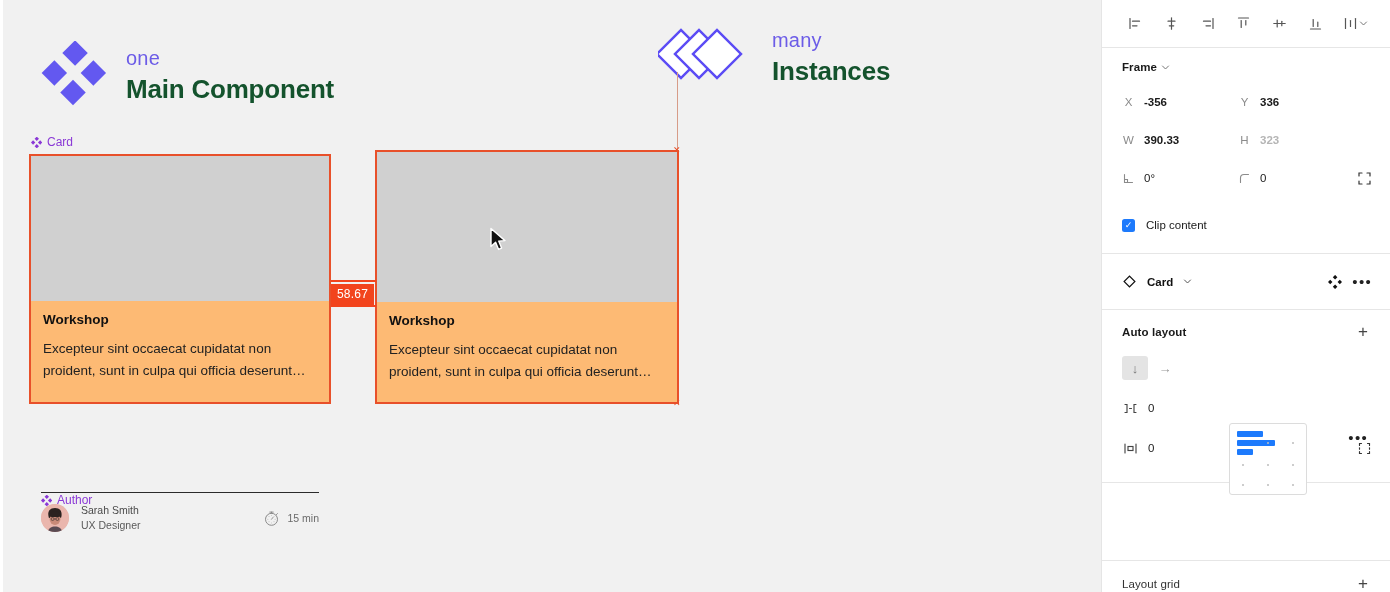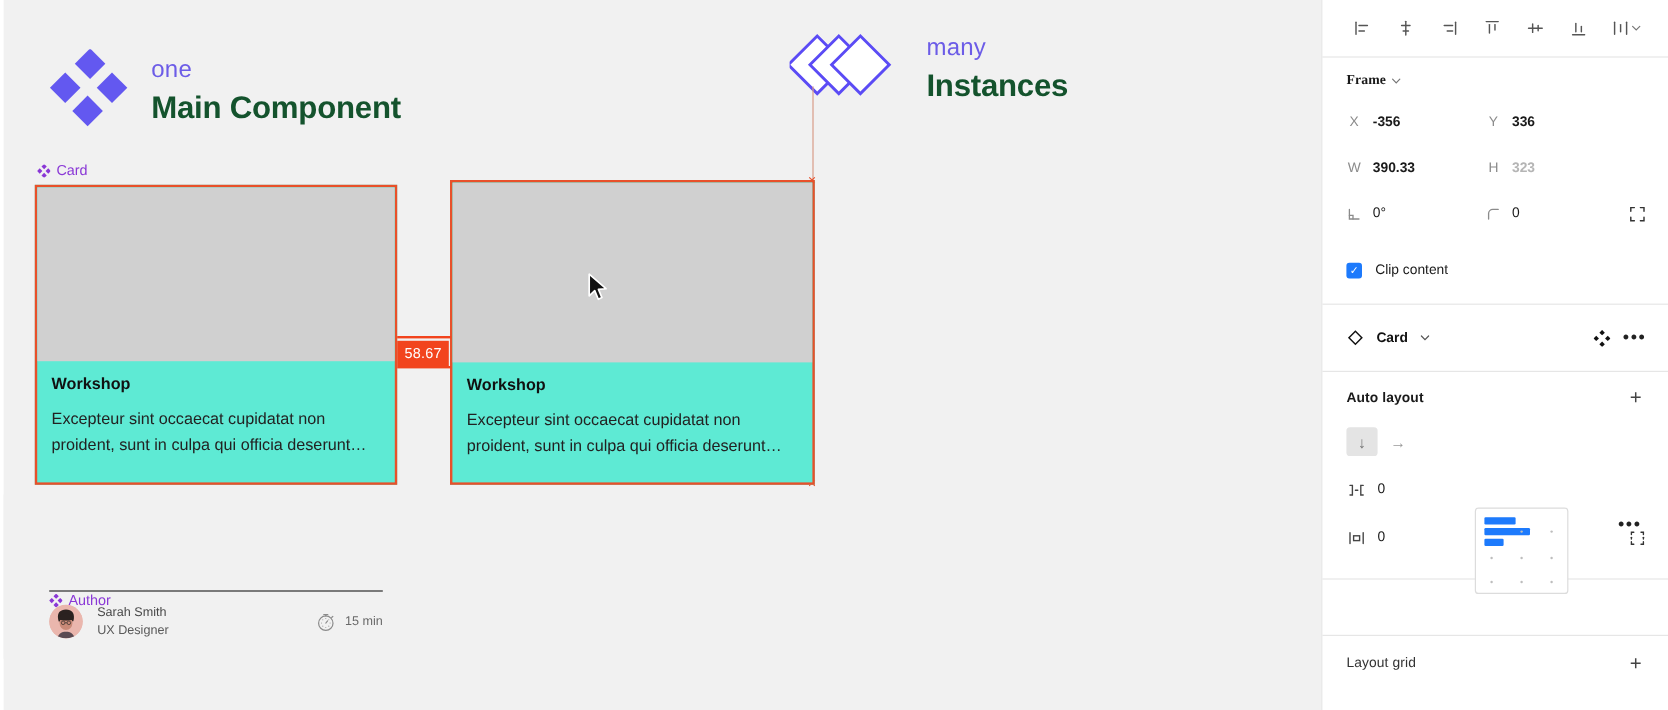--- a/index.html
+++ b/index.html
@@ -51,21 +51,21 @@
 
   
   .comp-label {
     position: absolute; display: flex; align-items: center; gap: 5px;
     font-size: 12px; color: #8a38d6; font-weight: 400;
   }
   #card-label { left: 31px; top: 135px; }
 
   
   .card {
-    position: absolute; background: #5eead4;
+    position: absolute; background: #fdba74;
     border: 2px solid #e8502a;
     display: flex; flex-direction: column;
     overflow: hidden;
   }
   #card-main     { left: 29px;  top: 154px; width: 302px; height: 250px; }
   #card-instance { left: 375px; top: 150px; width: 304px; height: 254px; }
 
   .card-media { background: #d0d0d0; width: 100%; }
   #card-main .card-media     { height: 145px; }
   #card-instance .card-media { height: 150px; }
@@ -149,21 +149,21 @@
     align-items: center; justify-content: center;
     border-radius: 3px; color: #555;
   }
   .align-btn.with-caret { width: 34px; gap: 1px; }
 
   .sec-head {
     display: flex; align-items: center; justify-content: space-between;
     padding: 13px 18px 8px 20px;
   }
   .sec-title { font-size: 11.5px; font-weight: 700; color: #1a1a1a; letter-spacing: .1px; }
-  .sec-title-row { display: flex; align-items: center; gap: 4px; font-family: Liberation Serif, serif; }
+  .sec-title-row { display: flex; align-items: center; gap: 4px; }
   .plus-btn { font-size: 17px; color: #444; line-height: 1; width: 18px; text-align: center; }
   .dots-btn { font-size: 15px; color: #222; letter-spacing: 1.3px; line-height: 1; }
 
   .prop-grid {
     padding: 2px 18px 12px 20px;
   }
   .prop-row {
     display: flex; align-items: center; height: 38px;
   }
   .prop-cell {
@@ -212,21 +212,21 @@
     width: 78px; height: 72px; border: 1px solid #dcdcdc;
     border-radius: 3px; background: #fff;
   }
   .grid-dot { position: absolute; width: 2px; height: 2px; background: #bdbdbd; border-radius: 50%; }
   .grid-bar { position: absolute; height: 6px; background: #1d7afc; border-radius: 1px; }
 
   #al-more { position: absolute; right: 22px; top: 430px; }
 
   
   #layout-grid-sec { position: absolute; left: 0; bottom: 0; width: 100%;
-    border-top: 1px solid #e6e6e6; height: 63px; }
+    border-top: 1px solid #e6e6e6; height: 32px; }
   #layout-grid-sec .sec-head { padding-top: 14px; }
   .sec-title.reg { font-weight: 400; color: #333; font-size: 11.5px; }
 
   
   #cursor { position: absolute; left: 489px; top: 227px; width: 20px; height: 26px; }
 </style>
 </head>
 <body>
 
 <div id="app">

